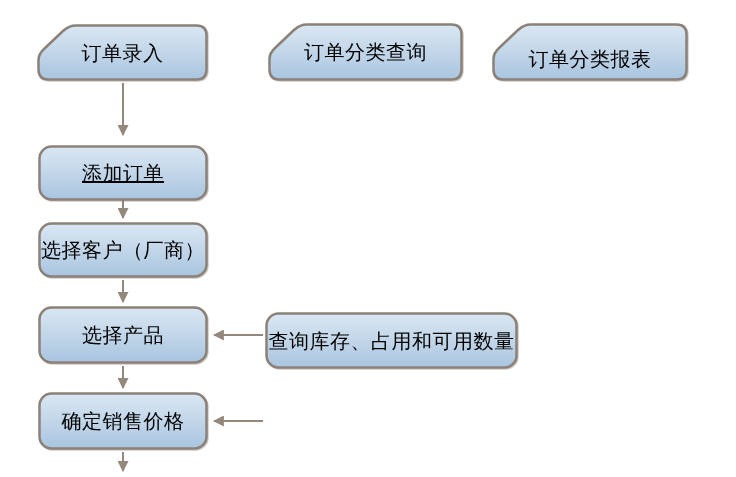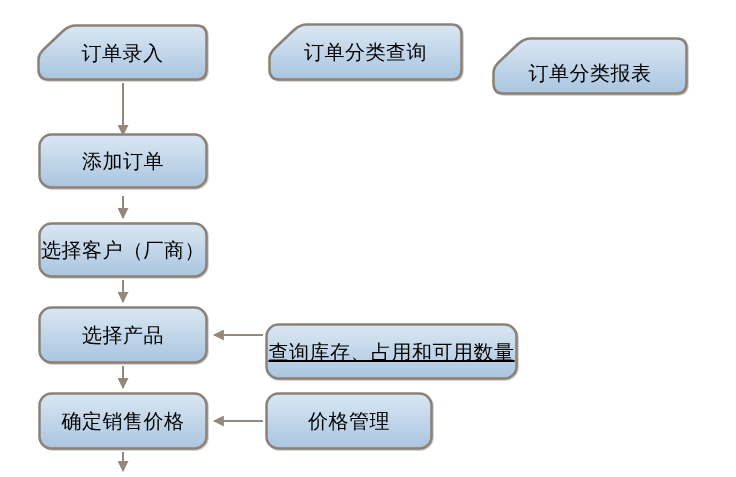--- a/index.html
+++ b/index.html
@@ -29,25 +29,25 @@
   }
   .shape path,.shape rect{
     fill:url(#boxGrad);
     stroke:#8b8178;
     stroke-width:2.5;
     stroke-linejoin:round;
   }
   
   #n-order-entry          {left:37px; top:24px; width:171px;height:57px;}
   #n-order-category-query {left:268px;top:23px; width:195px;height:58px;font-family:Liberation Serif, serif;}
-  #n-order-category-report{left:492px;top:37px; width:196px;height:71px;}
-  #n-add-order            {left:38px; top:133px;width:170px;height:56px;}
+  #n-order-category-report{left:492px;top:23px; width:196px;height:71px;}
+  #n-add-order            {left:38px; top:145px;width:170px;height:56px;text-decoration:underline;}
   #n-select-customer      {left:38px; top:222px;width:170px;height:56px;}
   #n-select-product       {left:38px; top:306px;width:170px;height:58px;}
-  #n-query-inventory      {left:265px;top:323px;width:253px;height:57px;text-decoration:underline;}
+  #n-query-inventory      {left:265px;top:312px;width:253px;height:57px;}
   #n-determine-price      {left:38px; top:392px;width:170px;height:58px;text-align:right;}
   #n-price-management     {left:265px;top:392px;width:168px;height:58px;}
 </style>
 </head>
 <body>
 
 <div class="canvas">
 
   <svg class="edges" xmlns="http://www.w3.org/2000/svg">
     <defs>
@@ -118,20 +118,14 @@
     <span class="lbl">查询库存、占用和可用数量</span>
   </div>
 
   <div class="node" id="n-determine-price">
     <svg class="shape" width="170" height="58" xmlns="http://www.w3.org/2000/svg">
       <rect x="1.5" y="1.5" width="167" height="55" rx="12" ry="12"></rect>
     </svg>
     <span class="lbl">确定销售价格</span>
   </div>
 
-  <div class="node" id="n-price-management">
-    <svg class="shape" width="168" height="58" xmlns="http://www.w3.org/2000/svg">
-      <rect x="1.5" y="1.5" width="165" height="55" rx="12" ry="12"></rect>
-    </svg>
-    <span class="lbl">价格管理</span>
-  </div>
 
 </div>
 
 </body></html>

